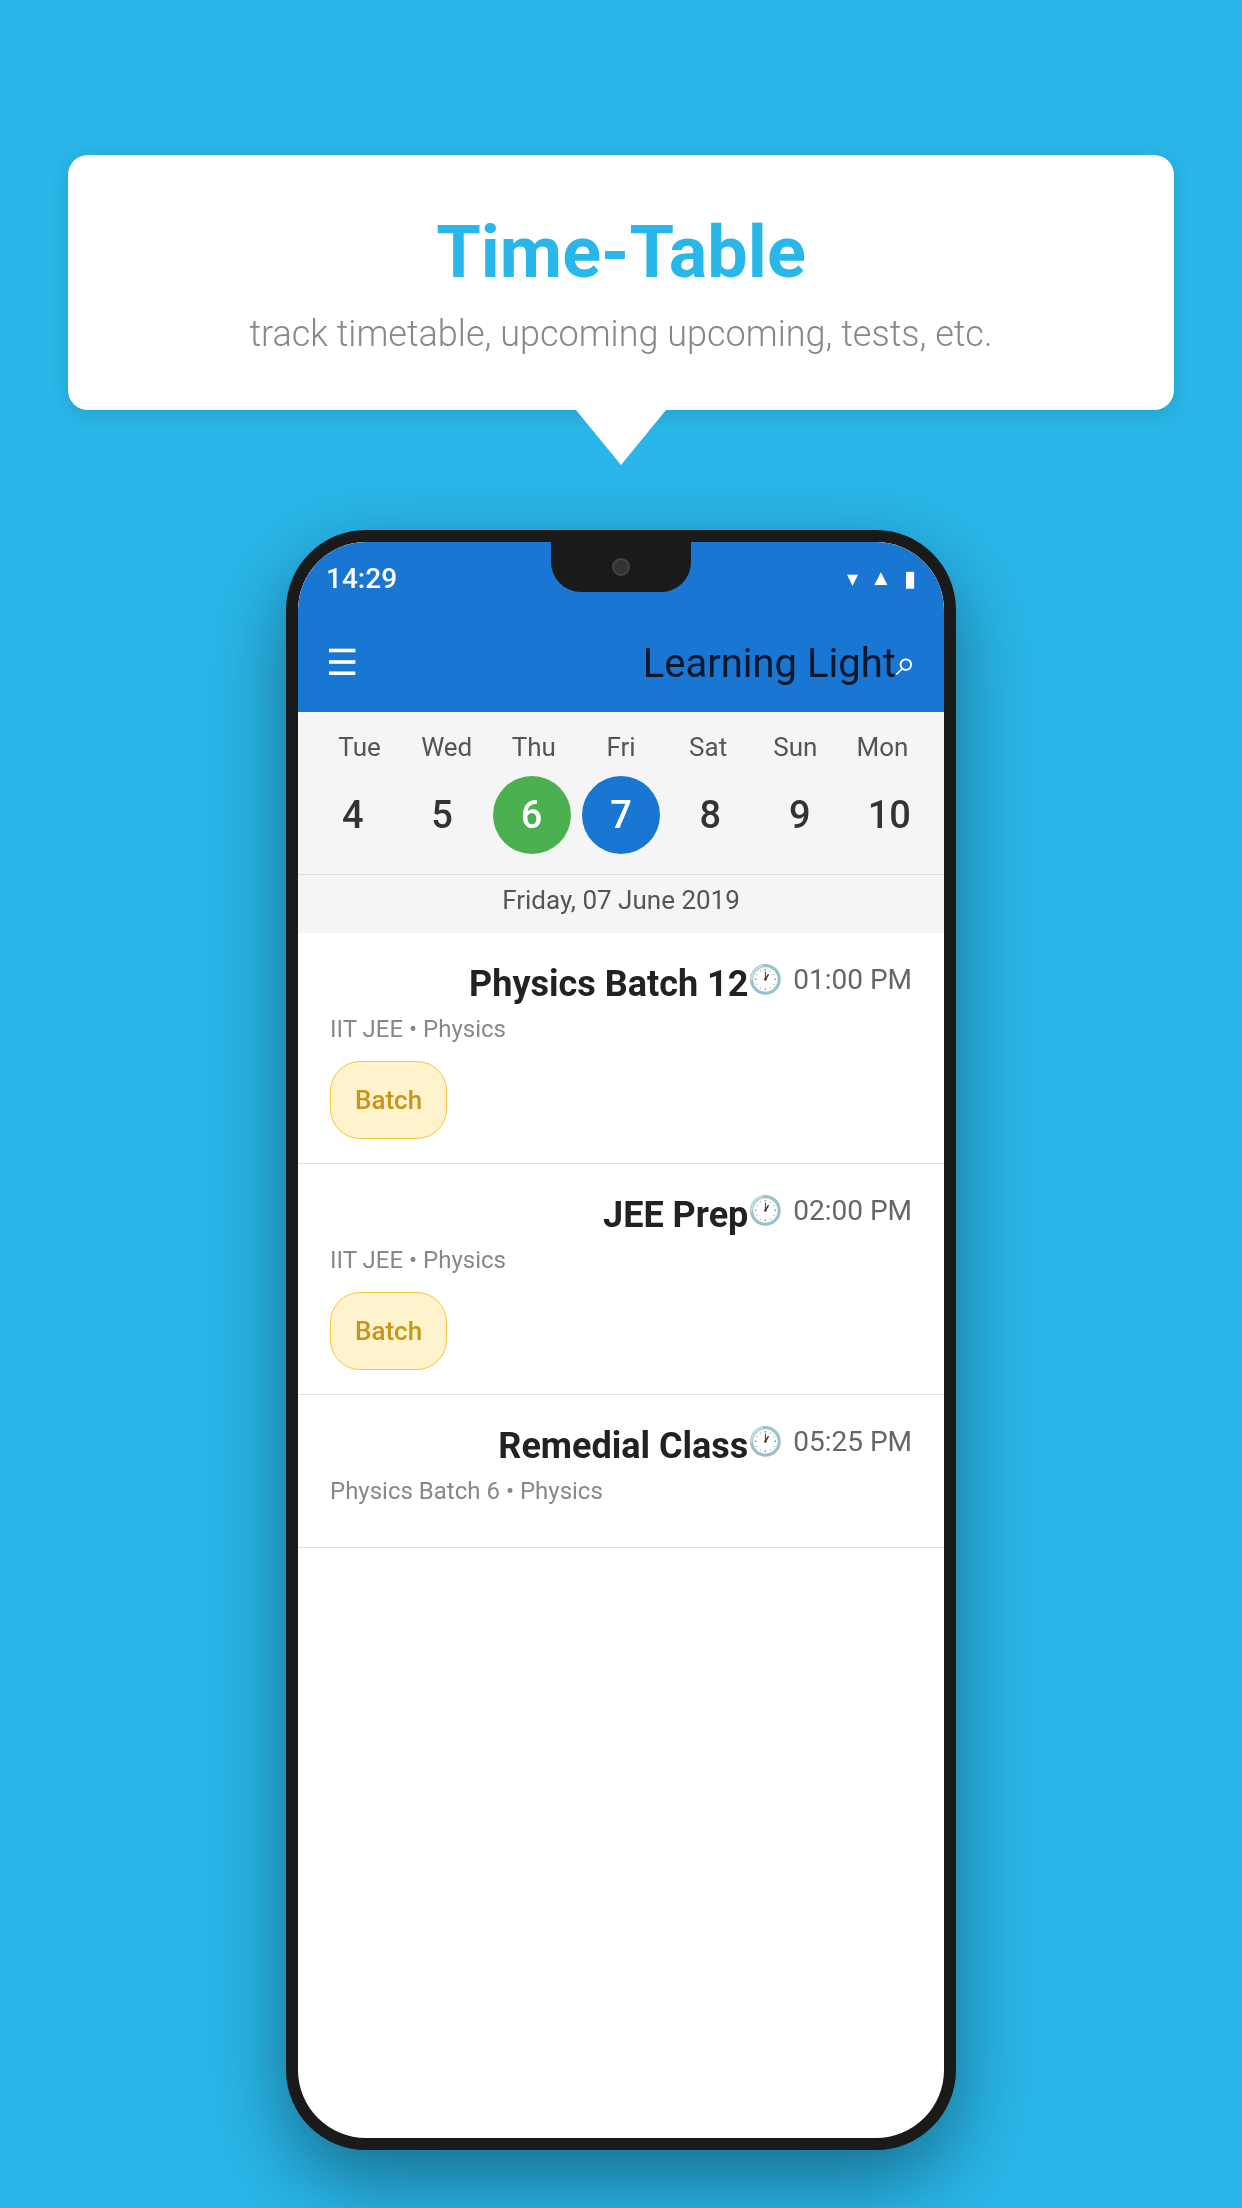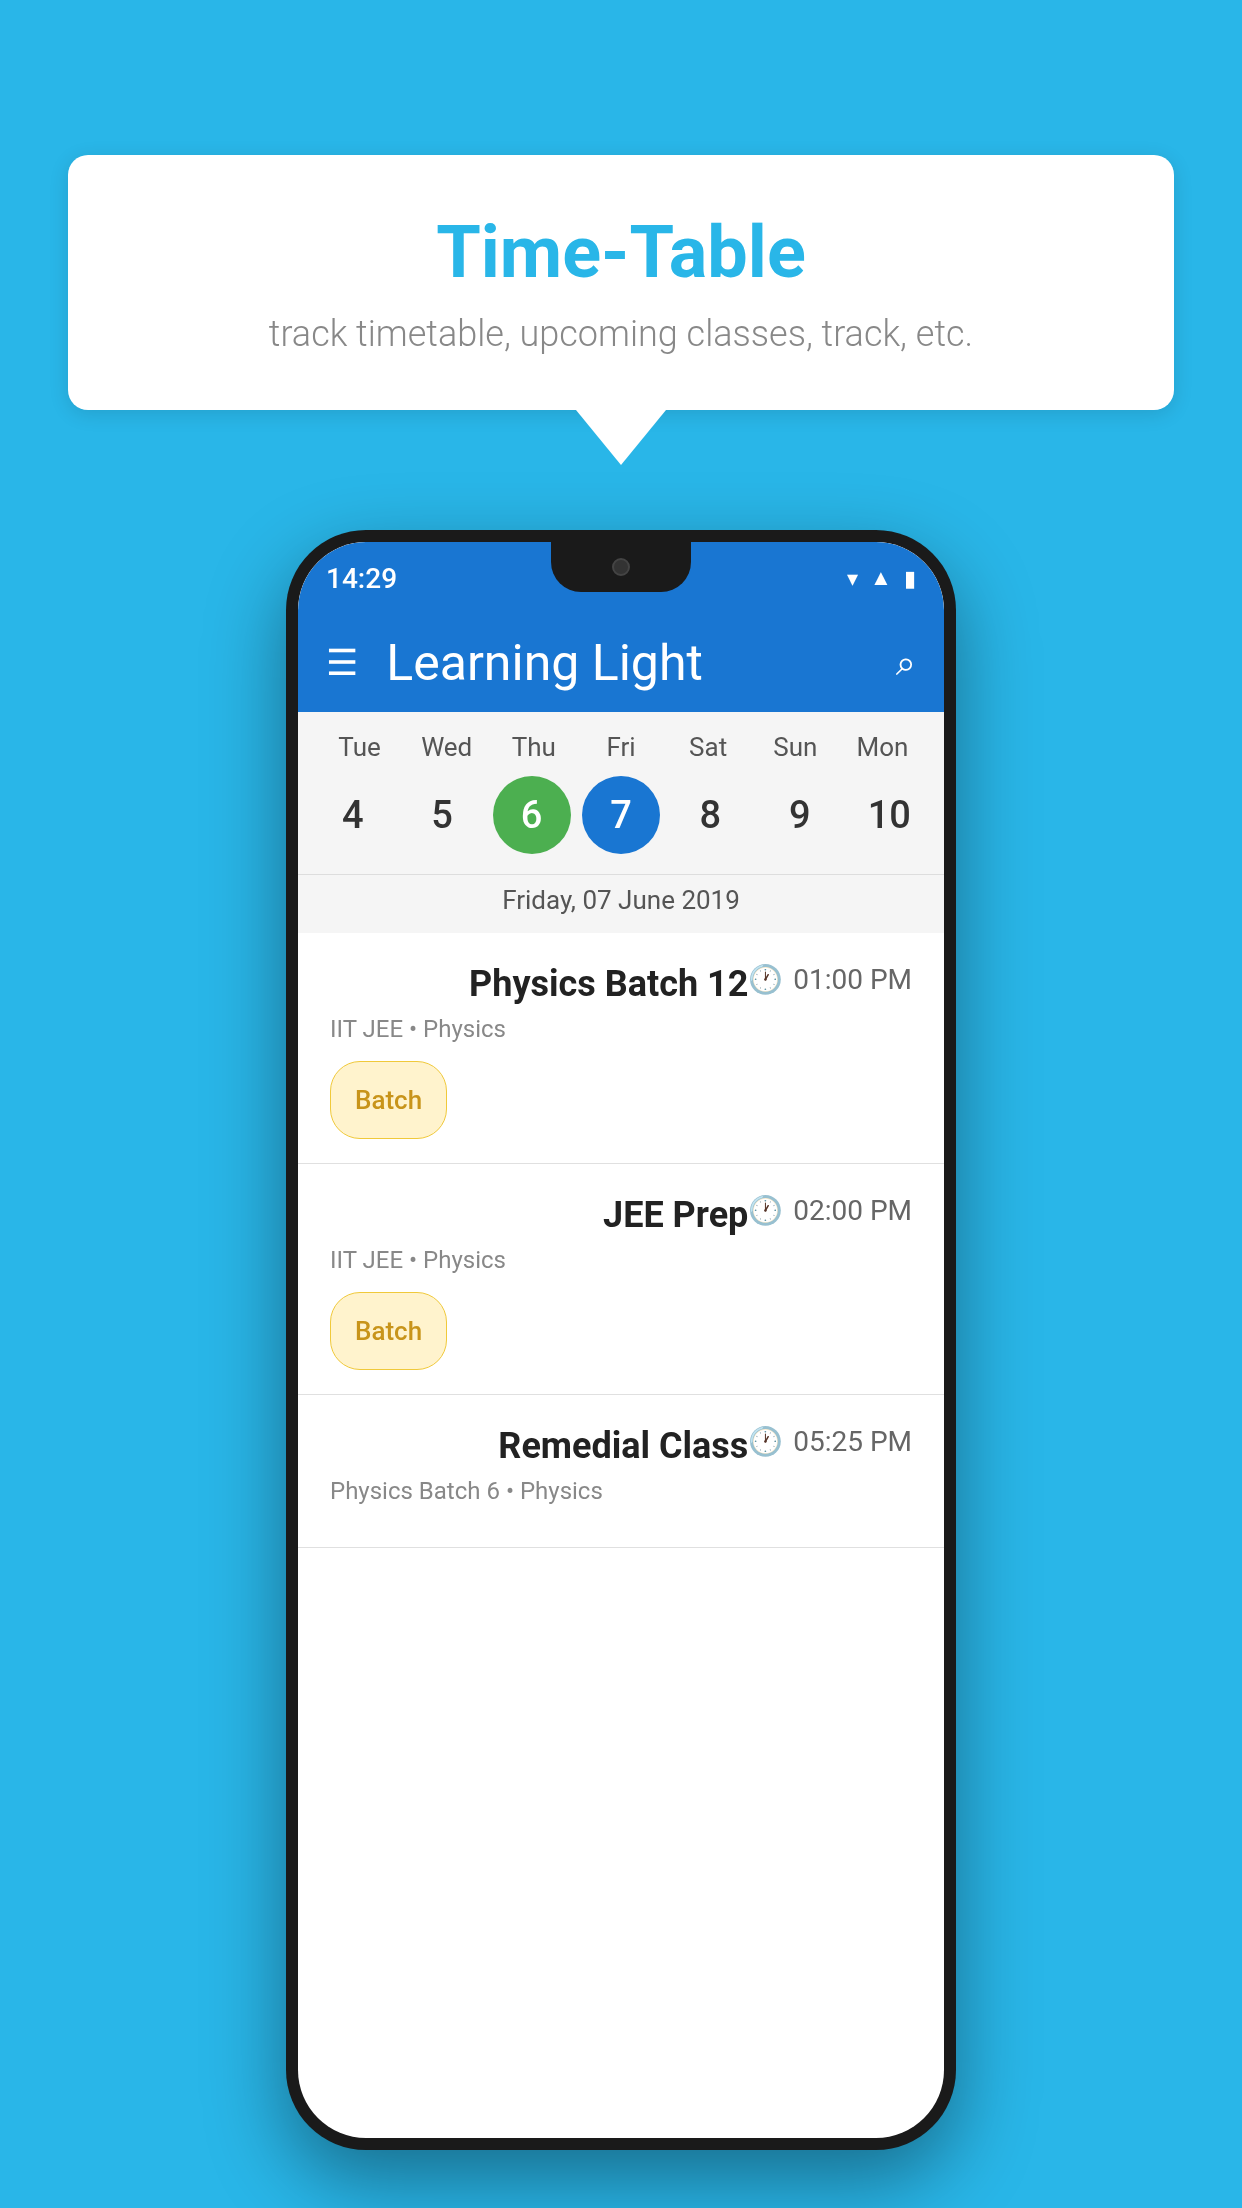--- a/index.html
+++ b/index.html
@@ -139,24 +139,25 @@
     }
 
     .hamburger-icon {
       color: white;
       font-size: 36px;
       margin-right: 28px;
       line-height: 1;
     }
 
     .app-title {
-      color: #ffffff;
-      font-size: 50px;
+      color: #0f172a;
+      font-size: 40px;
       font-weight: 400;
       flex: 1;
+      text-align: right;
     }
 
     .search-icon {
       color: white;
       font-size: 36px;
     }
 
     
     .calendar-strip {
       background: #f5f5f5;
@@ -271,21 +272,21 @@
       font-size: 26px;
       font-weight: 500;
     }
   </style>
 </head>
 <body>
 
 <div class="speech-bubble-container">
   <div class="speech-bubble">
     <div class="speech-bubble-title">Time-Table</div>
-    <div class="speech-bubble-subtitle">track timetable, upcoming classes, track, etc.</div>
+    <div class="speech-bubble-subtitle">track timetable, upcoming upcoming, tests, etc.</div>
   </div>
   <div class="speech-bubble-tail"></div>
 </div>
 
 <div class="phone-frame">
   <div class="phone-screen">
 
     <div class="status-bar">
       <span class="status-time">14:29</span>
       <div class="notch">

